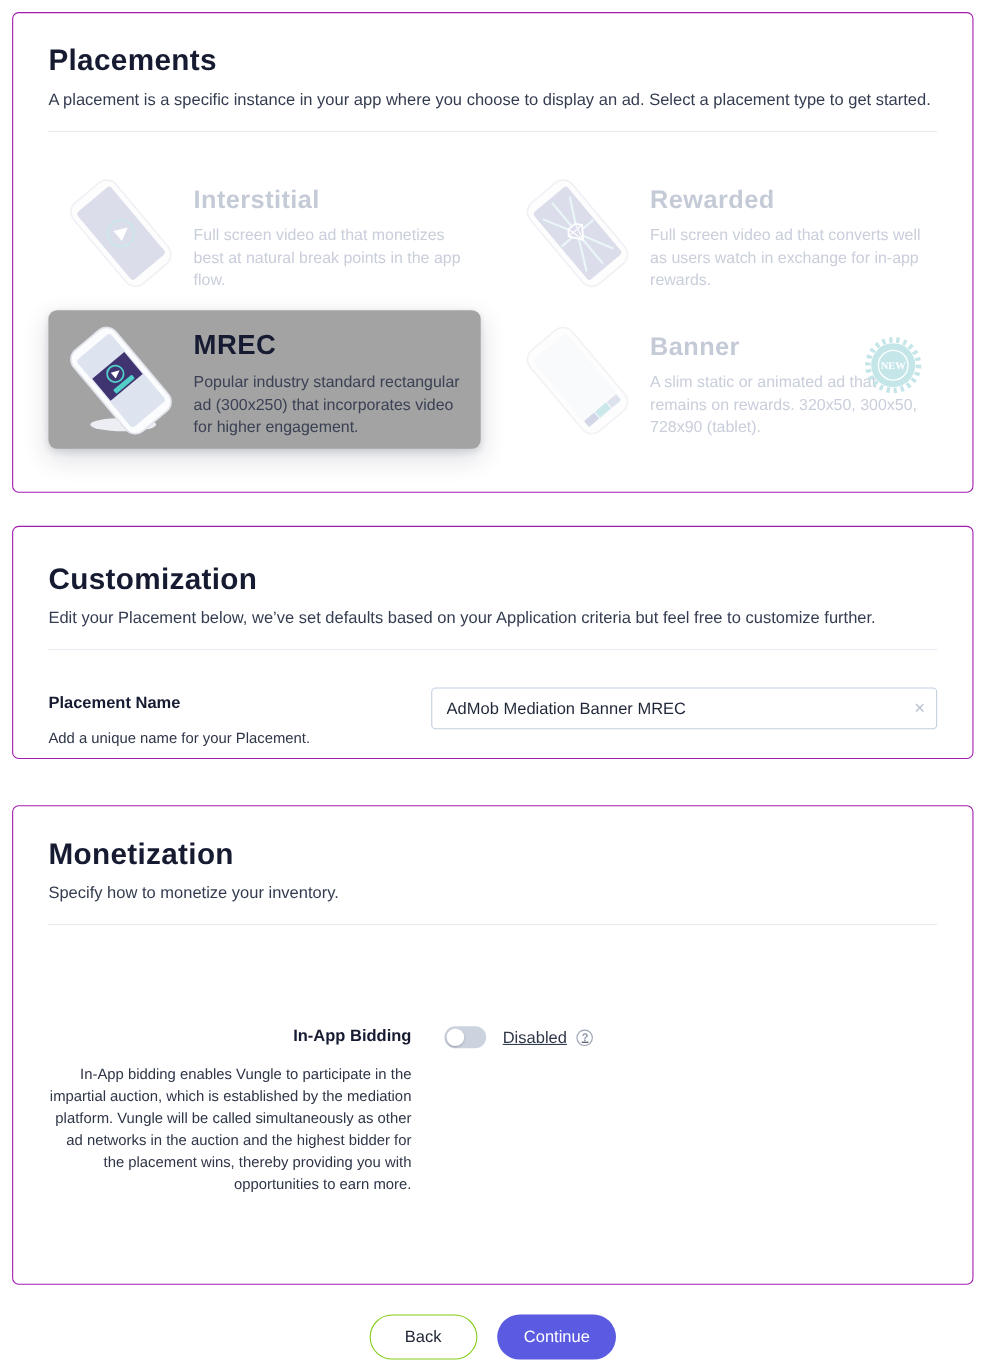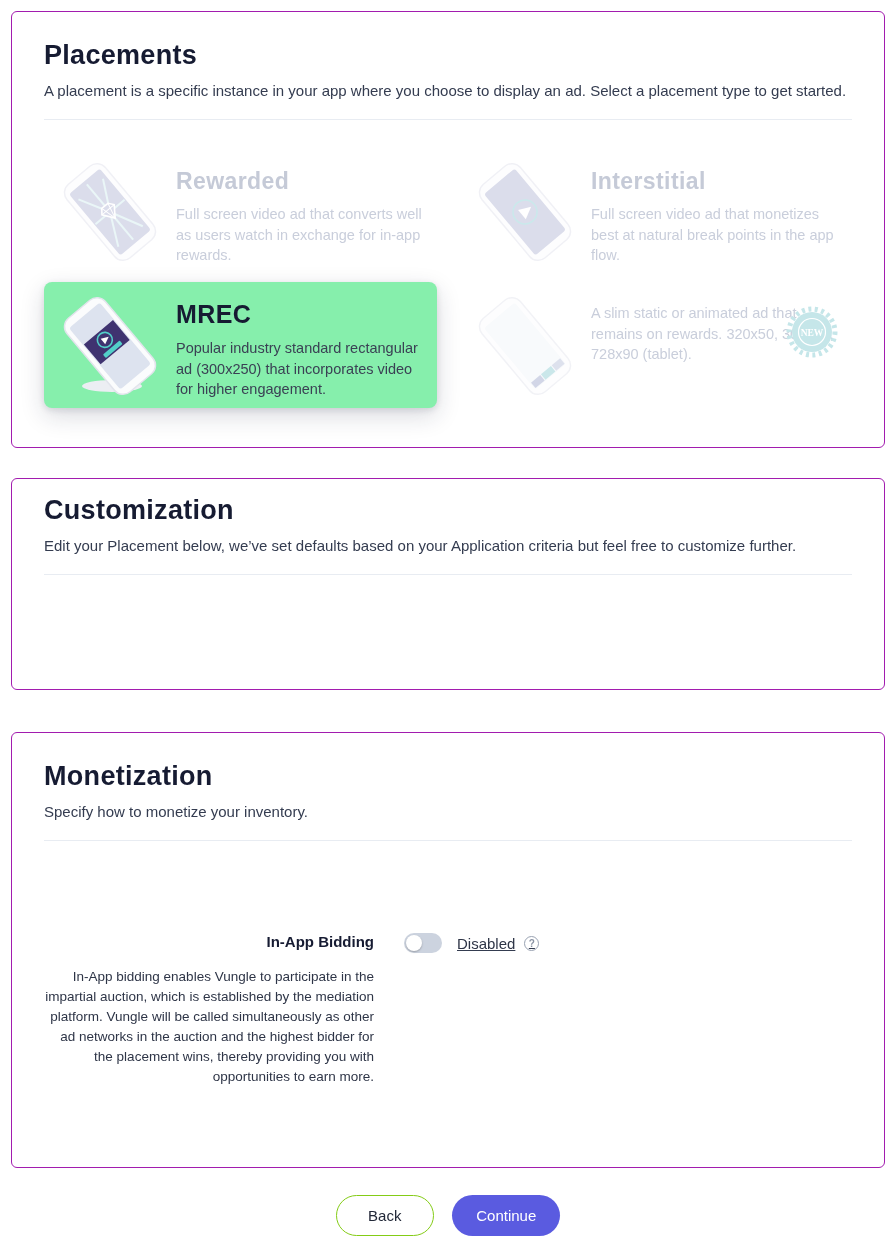--- a/index.html
+++ b/index.html
@@ -12,21 +12,21 @@
     overflow: hidden;
     position: relative;
   }
   .card {
     margin: 0 11px;
     background: #fff;
     border: 1px solid #a21caf;
     border-radius: 6px;
   }
   #card-placements { margin-top: 11px; height: 437px; padding: 28px 32px 0; }
-  #card-customization { margin-top: 30px; height: 212px; padding: 16px 32px 0; }
+  #card-customization { margin-top: 30px; height: 212px; padding: 32px 32px 0; }
   #card-monetization { margin-top: 42px; height: 436px; padding: 28px 32px 0; }
 
   .card-title {
     font-size: 27px;
     font-weight: 700;
     color: #161b32;
     letter-spacing: 0.3px;
   }
   .card-subtitle { font-size: 15px; color: #343c50; margin-top: 11px; }
   .divider { border: none; border-top: 1px solid #e8ecf2; margin-top: 20px; }
@@ -43,21 +43,21 @@
     display: flex;
     align-items: flex-start;
     gap: 14px;
     padding: 12px 14px;
     border-radius: 8px;
     position: relative;
     height: 126px;
     cursor: pointer;
   }
   .type-tile.selected {
-    background: #86efac;
+    background: #a3a3a3;
     box-shadow: 0 2px 6px rgba(25,30,60,.12), 0 8px 24px rgba(25,30,60,.16);
   }
   .tile-icon { width: 104px; height: 104px; flex: 0 0 104px; }
   .tile-icon svg { width: 104px; height: 104px; display: block; }
   .type-tile.disabled .tile-icon { opacity: 0.55; }
   .tile-title {
     font-size: 23px;
     font-weight: 700;
     letter-spacing: 0.4px;
     margin-top: 8px;
@@ -174,20 +174,37 @@
 </style>
 </head>
 <body>
 
 <section class="card" id="card-placements">
   <h1 class="card-title">Placements</h1>
   <p class="card-subtitle">A placement is a specific instance in your app where you choose to display an ad. Select a placement type to get started.</p>
   <hr class="divider">
 
   <div class="type-grid">
+
+    <div class="type-tile disabled">
+      <span class="tile-icon">
+        <svg viewBox="0 0 104 104">
+          <g transform="rotate(-40 52 52)">
+            <rect x="27" y="4" width="50" height="96" rx="11" fill="#fdfdfe" stroke="#e4e5ee" stroke-width="1.5"></rect>
+            <rect x="32" y="12" width="40" height="80" rx="3" fill="#bfc2dc"></rect>
+            <circle cx="52" cy="52" r="12" fill="none" stroke="#9fd8dc" stroke-width="1.5"></circle>
+            <path d="M48 46 L60 52 L48 58 Z" fill="#ffffff"></path>
+          </g>
+        </svg>
+      </span>
+      <div>
+        <div class="tile-title">Interstitial</div>
+        <div class="tile-desc">Full screen video ad that monetizes best at natural break points in the app flow.</div>
+      </div>
+    </div>
 
     <div class="type-tile disabled">
       <span class="tile-icon">
         <svg viewBox="0 0 104 104">
           <g transform="rotate(-40 52 52)">
             <rect x="27" y="4" width="50" height="96" rx="11" fill="#fdfdfe" stroke="#e4e5ee" stroke-width="1.5"></rect>
             <rect x="32" y="12" width="40" height="80" rx="3" fill="#bfc2dc"></rect>
             <g stroke="#d9f0f2" stroke-width="2">
               <path d="M52 52 L36 22"></path>
                 <path d="M52 52 L68 22"></path>
@@ -202,37 +219,20 @@
             <path d="M44 49 L60 49 M48 44 L52 60 L56 44" fill="none" stroke="#ffffff" stroke-width="1"></path>
           </g>
         </svg>
       </span>
       <div>
         <div class="tile-title">Rewarded</div>
         <div class="tile-desc">Full screen video ad that converts well as users watch in exchange for in-app rewards.</div>
       </div>
     </div>
 
-    <div class="type-tile disabled">
-      <span class="tile-icon">
-        <svg viewBox="0 0 104 104">
-          <g transform="rotate(-40 52 52)">
-            <rect x="27" y="4" width="50" height="96" rx="11" fill="#fdfdfe" stroke="#e4e5ee" stroke-width="1.5"></rect>
-            <rect x="32" y="12" width="40" height="80" rx="3" fill="#bfc2dc"></rect>
-            <circle cx="52" cy="52" r="12" fill="none" stroke="#9fd8dc" stroke-width="1.5"></circle>
-            <path d="M48 46 L60 52 L48 58 Z" fill="#ffffff"></path>
-          </g>
-        </svg>
-      </span>
-      <div>
-        <div class="tile-title">Interstitial</div>
-        <div class="tile-desc">Full screen video ad that monetizes best at natural break points in the app flow.</div>
-      </div>
-    </div>
-
     <div class="type-tile selected">
       <span class="tile-icon">
         <svg viewBox="0 0 104 104">
           <ellipse cx="54" cy="92" rx="30" ry="6" fill="#eceef3"></ellipse>
           <g transform="rotate(-40 52 52)">
             <rect x="27" y="4" width="50" height="96" rx="11" fill="#fbfcfd" stroke="#e2e4ec" stroke-width="1.5"></rect>
             <rect x="32" y="12" width="40" height="80" rx="3" fill="#dde3ef"></rect>
             <rect x="33" y="34" width="38" height="26" fill="#3f3370"></rect>
             <circle cx="52" cy="44" r="7.5" fill="none" stroke="#52cfc9" stroke-width="1.6"></circle>
             <path d="M49.5 40.5 L57 44 L49.5 47.5 Z" fill="#ffffff"></path>
@@ -252,40 +252,51 @@
           <g transform="rotate(-40 52 52)">
             <rect x="27" y="4" width="50" height="96" rx="11" fill="#fdfdfe" stroke="#e7e8ef" stroke-width="1.5"></rect>
             <rect x="32" y="12" width="40" height="80" rx="3" fill="#f3f6fa"></rect>
             <rect x="33" y="84" width="12" height="7" fill="#aeb6d4"></rect>
             <rect x="46" y="84" width="13" height="7" fill="#9fd4da"></rect>
             <rect x="60" y="84" width="11" height="7" fill="#c3cadf"></rect>
           </g>
         </svg>
       </span>
       <div>
+        <div class="tile-title">Banner</div>
         <div class="tile-desc">A slim static or animated ad that remains on rewards. 320x50, 300x50, 728x90 (tablet).</div>
       </div>
       <span class="new-badge">
         <svg viewBox="0 0 52 52">
           <circle cx="26" cy="26" r="23" fill="none" stroke="#c5e6e9" stroke-width="5" stroke-dasharray="3 3.5"></circle>
           <circle cx="26" cy="26" r="20" fill="#c5e6e9"></circle>
           <circle cx="26" cy="26" r="13.5" fill="none" stroke="#ffffff" stroke-width="1.2"></circle>
           <text x="26" y="29.5" text-anchor="middle" font-family="Liberation Serif, serif" font-size="9.5" font-weight="bold" fill="#ffffff">NEW</text>
         </svg>
       </span>
     </div>
 
   </div>
 </section>
 
 <section class="card" id="card-customization">
   <h1 class="card-title">Customization</h1>
   <p class="card-subtitle">Edit your Placement below, we’ve set defaults based on your Application criteria but feel free to customize further.</p>
   <hr class="divider">
 
+  <div class="field-row">
+    <div>
+      <div class="field-label">Placement Name</div>
+      <div class="field-helper">Add a unique name for your Placement.</div>
+    </div>
+    <div class="input-wrap">
+      <input class="text-input" type="text" value="AdMob Mediation Banner MREC" style="">
+      <span class="clear-icon">×</span>
+    </div>
+  </div>
 </section>
 
 <section class="card" id="card-monetization">
   <h1 class="card-title">Monetization</h1>
   <p class="card-subtitle">Specify how to monetize your inventory.</p>
   <hr class="divider">
 
   <div class="bidding-row">
     <div class="bidding-left">
       <div class="bidding-label">In-App Bidding</div>

